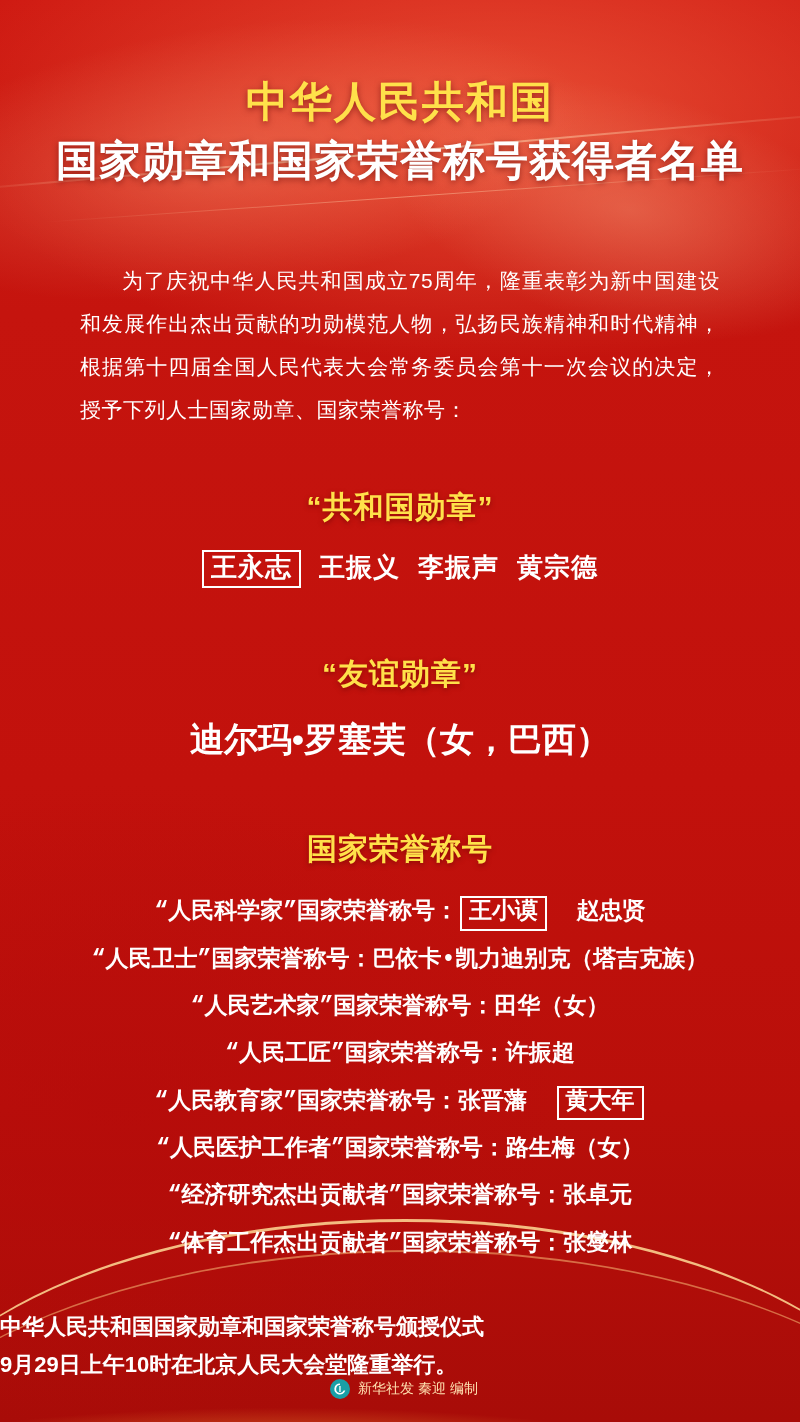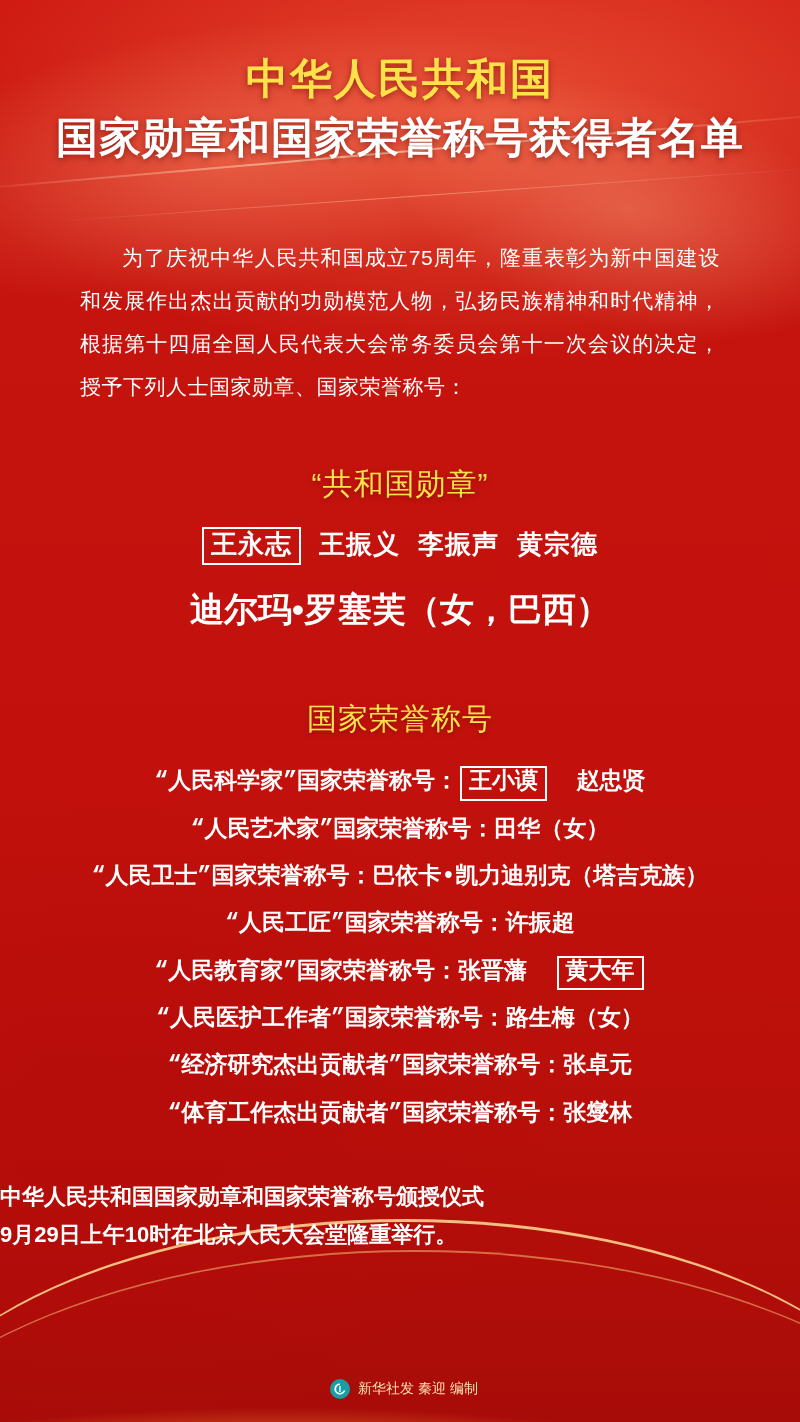--- a/index.html
+++ b/index.html
@@ -69,21 +69,21 @@
     border-top: 2px solid rgba(255,205,130,0.5);
     border-radius: 50% 50% 0 0 / 100% 100% 0 0;
   }
   .content {
     position: relative;
     z-index: 5;
   }
 
   
   .title-block {
-    padding-top: 53px;
+    padding-top: 76px;
     text-align: center;
   }
   .title-line1 {
     font-size: 42px;
     font-weight: bold;
     color: #ffe14a;
     letter-spacing: 2px;
     text-shadow: 0 2px 6px rgba(90,0,0,0.55);
     line-height: 1.25;
   }
@@ -107,21 +107,21 @@
     text-align: justify;
     text-indent: 2em;
     letter-spacing: 0.5px;
   }
 
   
   .section-heading {
     text-align: center;
     color: #ffe14a;
     font-size: 30px;
-    font-weight: normal;
+    font-weight: bold;
     letter-spacing: 1px;
     text-shadow: 0 2px 5px rgba(90,0,0,0.5);
   }
   .sh-medal { margin-top: 56px; }
   .sh-friendship { margin-top: 66px; }
   .sh-honor { margin-top: 66px; }
 
   .names-row {
     margin-top: 22px;
     text-align: center;
@@ -220,29 +220,30 @@
     <div class="title-block">
       <div class="title-line1">中华人民共和国</div>
       <div class="title-line2">国家勋章和国家荣誉称号获得者名单</div>
     </div>
 
     <div class="intro">为了庆祝中华人民共和国成立75周年，隆重表彰为新中国建设和发展作出杰出贡献的功勋模范人物，弘扬民族精神和时代精神，根据第十四届全国人民代表大会常务委员会第十一次会议的决定，授予下列人士国家勋章、国家荣誉称号：</div>
 
     <div class="section-heading sh-medal">“共和国勋章”</div>
     <div class="names-row" id="republic-names"><span class="nm boxed">王永志</span><span class="nm">王振义</span><span class="nm">李振声</span><span class="nm">黄宗德</span></div>
 
+    <div class="section-heading sh-friendship">“友谊勋章”</div>
     <div class="friendship-row">
       <span>迪尔玛•罗塞芙</span><span class="paren">（女，巴西）</span>
     </div>
 
     <div class="section-heading sh-honor">国家荣誉称号</div>
     <div class="honor-list" id="honor-list">
         <div class="honor-item"><span class="quoted">“人民科学家”</span><span class="mid">国家荣誉称号：</span><span class="person boxed">王小谟</span><span>&nbsp;&nbsp;</span><span class="person">赵忠贤</span></div>
+        <div class="honor-item"><span class="quoted">“人民卫士”</span><span class="mid">国家荣誉称号：</span><span class="person">巴依卡•凯力迪别克</span><span class="suffix">（塔吉克族）</span></div>
         <div class="honor-item"><span class="quoted">“人民艺术家”</span><span class="mid">国家荣誉称号：</span><span class="person">田华</span><span class="suffix">（女）</span></div>
-        <div class="honor-item"><span class="quoted">“人民卫士”</span><span class="mid">国家荣誉称号：</span><span class="person">巴依卡•凯力迪别克</span><span class="suffix">（塔吉克族）</span></div>
         <div class="honor-item"><span class="quoted">“人民工匠”</span><span class="mid">国家荣誉称号：</span><span class="person">许振超</span></div>
         <div class="honor-item"><span class="quoted">“人民教育家”</span><span class="mid">国家荣誉称号：</span><span class="person">张晋藩</span><span>&nbsp;&nbsp;</span><span class="person boxed">黄大年</span></div>
         <div class="honor-item"><span class="quoted">“人民医护工作者”</span><span class="mid">国家荣誉称号：</span><span class="person">路生梅</span><span class="suffix">（女）</span></div>
         <div class="honor-item"><span class="quoted">“经济研究杰出贡献者”</span><span class="mid">国家荣誉称号：</span><span class="person">张卓元</span></div>
         <div class="honor-item"><span class="quoted">“体育工作杰出贡献者”</span><span class="mid">国家荣誉称号：</span><span class="person">张燮林</span></div>
       </div>
 
     <div class="footer-text">
       <div>中华人民共和国国家勋章和国家荣誉称号颁授仪式</div>
       <div>9月29日上午10时在北京人民大会堂隆重举行。</div>

